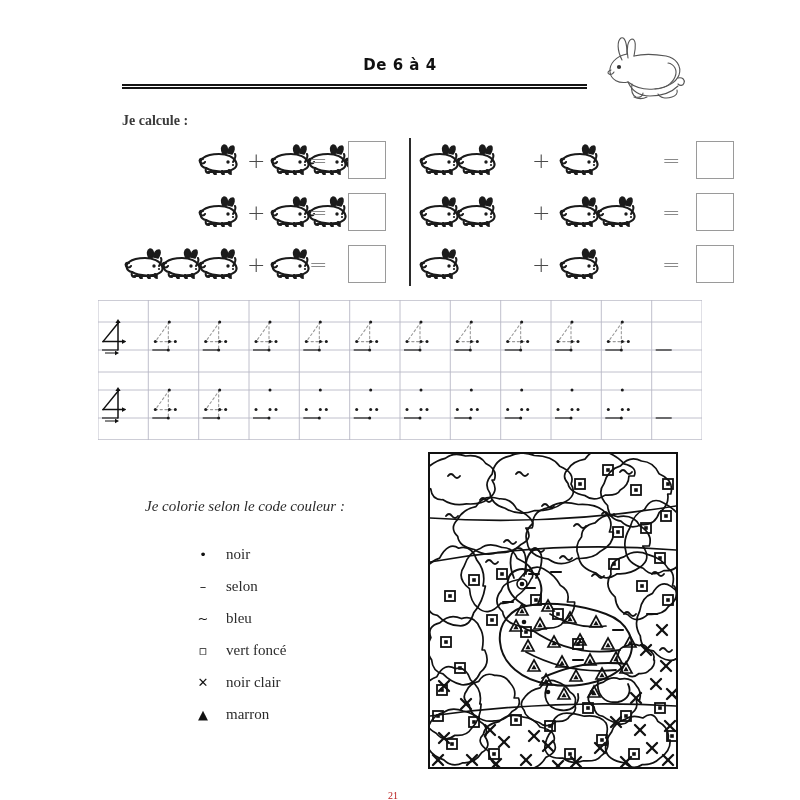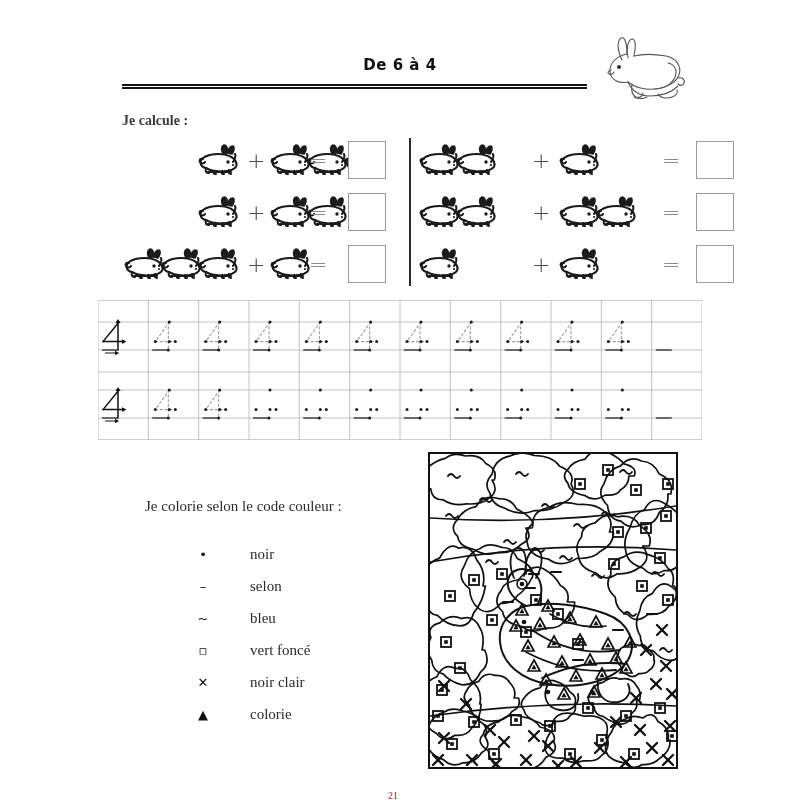--- a/index.html
+++ b/index.html
@@ -146,20 +146,21 @@
   }
   #writing-grid svg { display: block; }
 
   
   #color-label {
     position: absolute;
     left: 145px;
     top: 498px;
     font-size: 15px;
     color: #2b2b2b;
+    font-style: italic;
   }
   #legend {
     position: absolute;
     left: 180px;
     top: 538px;
     width: 210px;
   }
   .legend-row {
     height: 32px;
     display: flex;
@@ -169,21 +170,20 @@
     width: 46px;
     text-align: center;
     font-family: "DejaVu Sans", sans-serif;
     font-size: 13px;
     color: #111;
     line-height: 1;
   }
   .legend-name {
     font-size: 15px;
     color: #2b2b2b;
-    margin-left: 24px;
   }
 
   #color-picture {
     position: absolute;
     left: 428px;
     top: 452px;
     width: 250px;
     height: 317px;
     border: 2px solid #111;
     box-sizing: border-box;
@@ -974,21 +974,21 @@
   <div class="legend-row">
     <span class="legend-sym">▫</span>
     <span class="legend-name">vert foncé</span>
   </div>
   <div class="legend-row">
     <span class="legend-sym">✕</span>
     <span class="legend-name">noir clair</span>
   </div>
   <div class="legend-row">
     <span class="legend-sym">▲</span>
-    <span class="legend-name">colorie</span>
+    <span class="legend-name">marron</span>
   </div>
 </div>
 
 <div id="color-picture">
   <svg id="cp-svg" viewBox="0 0 246 313" width="246" height="313" aria-hidden="true">
       <rect x="0" y="0" width="246" height="313" fill="#fff"></rect>
       <path d="M0 64 Q123.7 72.0 246 52" stroke="#111" fill="none" stroke-linecap="round" stroke-linejoin="round" stroke-width="1.7"></path>
       <path d="M0 108 Q122.2 86.0 246 96" stroke="#111" fill="none" stroke-linecap="round" stroke-linejoin="round" stroke-width="1.7"></path>
       <path d="M62.0 26.0 Q69.8 38.0 57.5 45.2 Q51.7 50.8 36.4 49.9 Q23.1 52.5 13.0 45.7 Q1.9 46.3 0.8 35.1 Q-15.6 26.0 -6.3 17.4 Q3.2 7.0 15.2 4.3 Q23.5 -2.3 35.5 2.0 Q49.9 -0.2 55.9 9.6 Q68.0 15.7 64.3 26.0 Z" stroke="#111" fill="none" stroke-linecap="round" stroke-linejoin="round" stroke-width="1.7"></path>
       <path d="M141.0 30.0 Q148.4 42.0 132.8 49.1 Q121.4 57.5 104.9 56.5 Q88.6 62.6 75.1 54.3 Q61.5 50.5 60.0 39.3 Q53.0 30.0 62.1 20.1 Q64.3 5.7 79.4 2.2 Q90.7 -3.6 104.2 1.5 Q122.4 1.7 129.7 12.2 Q145.7 18.8 141.0 30.0 Z" stroke="#111" fill="none" stroke-linecap="round" stroke-linejoin="round" stroke-width="1.7"></path>

